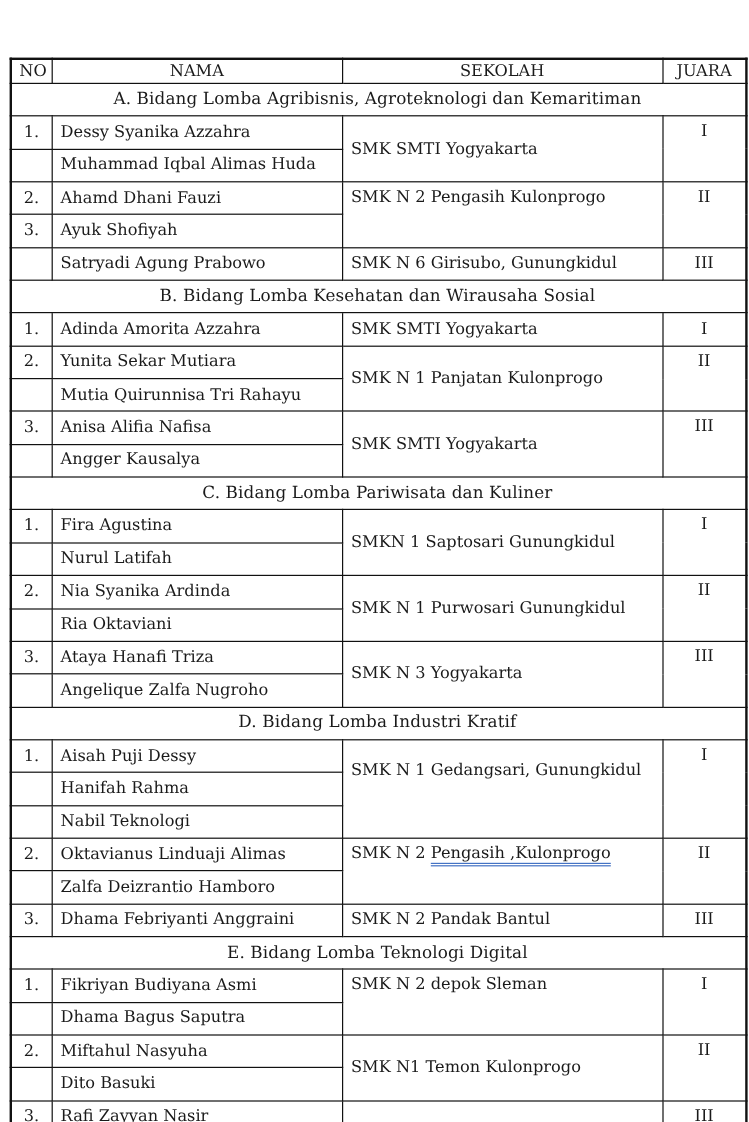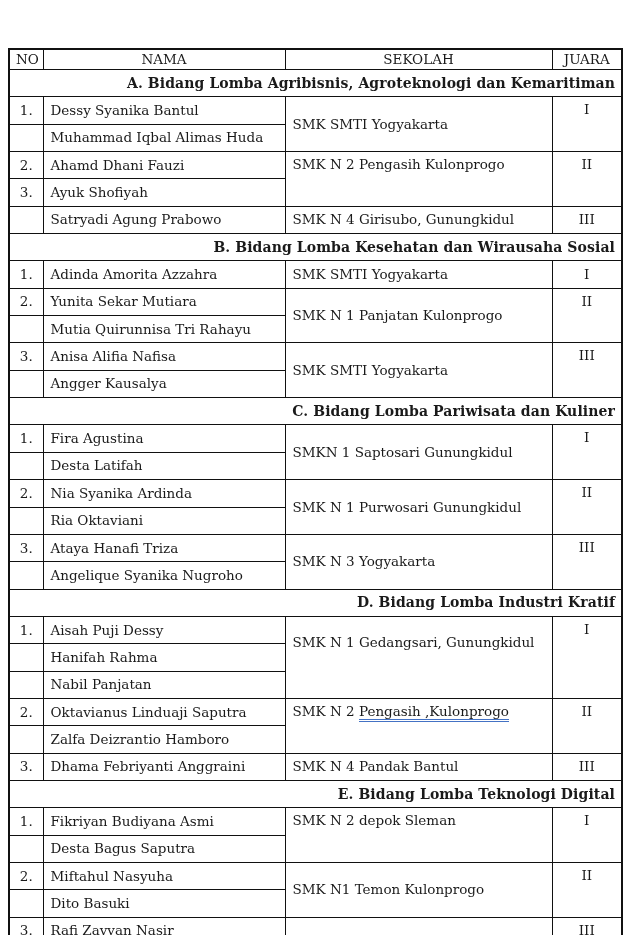--- a/index.html
+++ b/index.html
@@ -29,21 +29,21 @@
     border:1px solid var(--border-color);
     font-size:13.5px;line-height:17px;
     padding:1px 6px;vertical-align:middle;
     white-space:nowrap;overflow:hidden;
   }
   th{font-weight:normal;text-align:center;}
   td.no{text-align:center;padding-left:2px;padding-right:2px;}
   td.juara{text-align:center;}
   td.nama,td.sekolah{text-align:left;padding-left:7px;}
   td.section-title{
-    font-weight:bold;font-size:14px;text-align:right;padding-left:4px;
+    font-weight:normal;font-size:14px;text-align:center;padding-left:4px;
     letter-spacing:.1px;
   }
   td.va-top{vertical-align:top;padding-top:4px;}
   td.va-upper{vertical-align:top;padding-top:17px;}
   .grammar-underline{border-bottom:3px double var(--grammar-color);}
   .page-bottom-edge{
     position:absolute;left:0;top:932px;width:624px;height:1px;
     background:var(--edge-line);
   }
 </style>
@@ -65,42 +65,42 @@
         <th>SEKOLAH</th>
         <th>JUARA</th>
       </tr>
     </thead>
     <tbody>
         <tr>
           <td colspan="4" class="section-title">A. Bidang Lomba Agribisnis, Agroteknologi dan Kemaritiman</td>
         </tr>
         <tr>
           <td class="no">1.</td>
-          <td class="nama">Dessy Syanika Bantul</td>
+          <td class="nama">Dessy Syanika Azzahra</td>
           <td class="sekolah" rowspan="2">SMK SMTI Yogyakarta</td>
           <td class="juara va-top" rowspan="2">I</td>
         </tr>
         <tr>
           <td class="no"></td>
           <td class="nama">Muhammad Iqbal Alimas Huda</td>
         </tr>
         <tr>
           <td class="no">2.</td>
           <td class="nama">Ahamd Dhani Fauzi</td>
           <td class="sekolah va-top" rowspan="2">SMK N 2 Pengasih Kulonprogo</td>
           <td class="juara va-top" rowspan="2">II</td>
         </tr>
         <tr>
           <td class="no">3.</td>
           <td class="nama">Ayuk Shofiyah</td>
         </tr>
         <tr>
           <td class="no"></td>
           <td class="nama">Satryadi Agung Prabowo</td>
-          <td class="sekolah">SMK N 4 Girisubo, Gunungkidul</td>
+          <td class="sekolah">SMK N 6 Girisubo, Gunungkidul</td>
           <td class="juara">III</td>
         </tr>
         <tr>
           <td colspan="4" class="section-title">B. Bidang Lomba Kesehatan dan Wirausaha Sosial</td>
         </tr>
         <tr>
           <td class="no">1.</td>
           <td class="nama">Adinda Amorita Azzahra</td>
           <td class="sekolah">SMK SMTI Yogyakarta</td>
           <td class="juara">I</td>
@@ -129,87 +129,87 @@
           <td colspan="4" class="section-title">C. Bidang Lomba Pariwisata dan Kuliner</td>
         </tr>
         <tr>
           <td class="no">1.</td>
           <td class="nama">Fira Agustina</td>
           <td class="sekolah" rowspan="2">SMKN 1 Saptosari Gunungkidul</td>
           <td class="juara va-top" rowspan="2">I</td>
         </tr>
         <tr>
           <td class="no"></td>
-          <td class="nama">Desta Latifah</td>
+          <td class="nama">Nurul Latifah</td>
         </tr>
         <tr>
           <td class="no">2.</td>
           <td class="nama">Nia Syanika Ardinda</td>
           <td class="sekolah" rowspan="2">SMK N 1 Purwosari Gunungkidul</td>
           <td class="juara va-top" rowspan="2">II</td>
         </tr>
         <tr>
           <td class="no"></td>
           <td class="nama">Ria Oktaviani</td>
         </tr>
         <tr>
           <td class="no">3.</td>
           <td class="nama">Ataya Hanafi Triza</td>
           <td class="sekolah" rowspan="2">SMK N 3 Yogyakarta</td>
           <td class="juara va-top" rowspan="2">III</td>
         </tr>
         <tr>
           <td class="no"></td>
-          <td class="nama">Angelique Syanika Nugroho</td>
+          <td class="nama">Angelique Zalfa Nugroho</td>
         </tr>
         <tr>
           <td colspan="4" class="section-title">D. Bidang Lomba Industri Kratif</td>
         </tr>
         <tr>
           <td class="no">1.</td>
           <td class="nama">Aisah Puji Dessy</td>
           <td class="sekolah va-upper" rowspan="3">SMK N 1 Gedangsari, Gunungkidul</td>
           <td class="juara va-top" rowspan="3">I</td>
         </tr>
         <tr>
           <td class="no"></td>
           <td class="nama">Hanifah Rahma</td>
         </tr>
         <tr>
           <td class="no"></td>
-          <td class="nama">Nabil Panjatan</td>
-        </tr>
-        <tr>
-          <td class="no">2.</td>
-          <td class="nama">Oktavianus Linduaji Saputra</td>
+          <td class="nama">Nabil Teknologi</td>
+        </tr>
+        <tr>
+          <td class="no">2.</td>
+          <td class="nama">Oktavianus Linduaji Alimas</td>
           <td class="sekolah va-top" rowspan="2"><span class="">SMK N 2 </span><span class="grammar-underline">Pengasih ,Kulonprogo</span></td>
           <td class="juara va-top" rowspan="2">II</td>
         </tr>
         <tr>
           <td class="no"></td>
           <td class="nama">Zalfa Deizrantio Hamboro</td>
         </tr>
         <tr>
           <td class="no">3.</td>
           <td class="nama">Dhama Febriyanti Anggraini</td>
-          <td class="sekolah">SMK N 4 Pandak Bantul</td>
+          <td class="sekolah">SMK N 2 Pandak Bantul</td>
           <td class="juara">III</td>
         </tr>
         <tr>
           <td colspan="4" class="section-title">E. Bidang Lomba Teknologi Digital</td>
         </tr>
         <tr>
           <td class="no">1.</td>
           <td class="nama">Fikriyan Budiyana Asmi</td>
           <td class="sekolah va-top" rowspan="2">SMK N 2 depok Sleman</td>
           <td class="juara va-top" rowspan="2">I</td>
         </tr>
         <tr>
           <td class="no"></td>
-          <td class="nama">Desta Bagus Saputra</td>
+          <td class="nama">Dhama Bagus Saputra</td>
         </tr>
         <tr>
           <td class="no">2.</td>
           <td class="nama">Miftahul Nasyuha</td>
           <td class="sekolah" rowspan="2">SMK N1 Temon Kulonprogo</td>
           <td class="juara va-top" rowspan="2">II</td>
         </tr>
         <tr>
           <td class="no"></td>
           <td class="nama">Dito Basuki</td>

